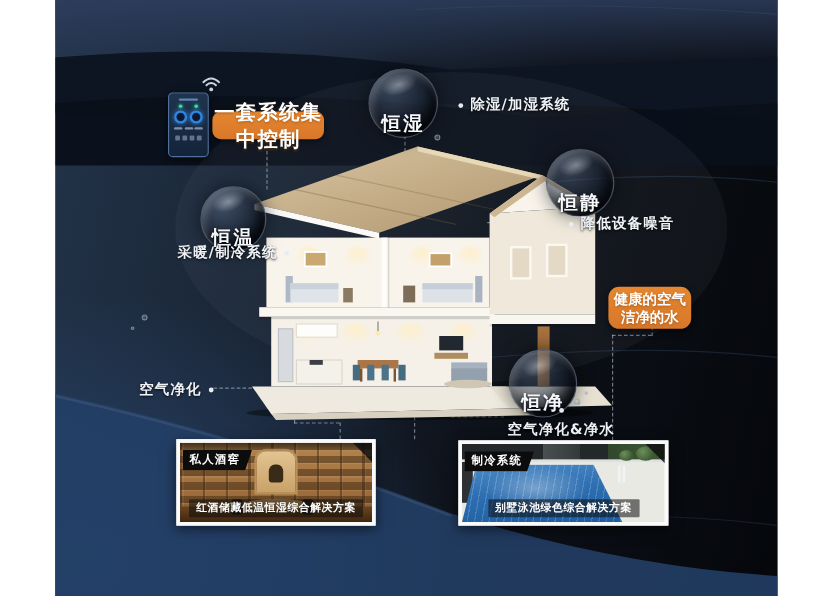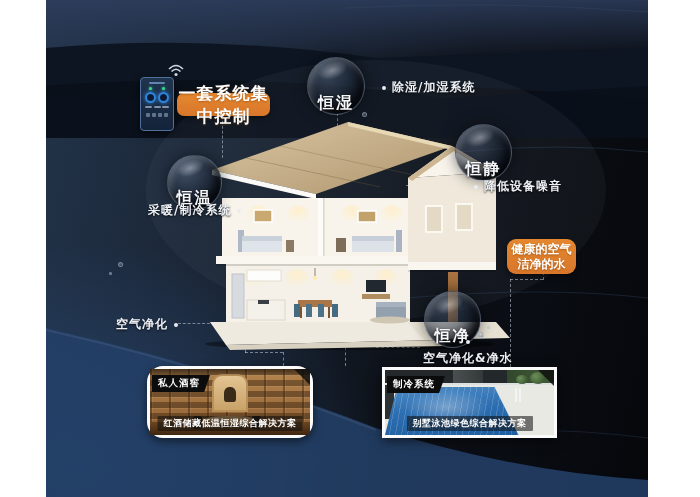--- a/index.html
+++ b/index.html
@@ -75,21 +75,21 @@
     position:absolute; left:2px; top:6px; z-index:5; background:#0c0c0c; color:#fff;
     font-size:9.5px; font-weight:bold; letter-spacing:1px; padding:2px 10px 2px 6px;
     clip-path:polygon(0 0,100% 0,90% 100%,0 100%);
   }
   .corner-ribbon { position:absolute; right:0; top:0; z-index:5; width:0; height:0; border-left:16px solid transparent; border-top:16px solid rgba(15,15,15,0.85); }
   .caption {
     position:absolute; bottom:4px; left:50%; transform:translateX(-50%); z-index:5;
     background:rgba(12,12,12,0.55); color:#fff; font-size:9px; font-weight:bold;
     letter-spacing:0.5px; padding:1px 6px; white-space:nowrap; border-radius:1px;
   }
-  #wineCard { left:101px; top:366px; width:166px; height:72px;border-radius:16px; }
+  #wineCard { left:101px; top:366px; width:166px; height:72px; }
   #poolCard { left:336px; top:367px; width:175px; height:71px; }
 
   
   .wine-bg { position:absolute; inset:0;
     background:
       repeating-linear-gradient(90deg, rgba(60,36,14,0.45) 0 2px, rgba(255,255,255,0.06) 2px 3px, transparent 3px 19px),
       repeating-linear-gradient(180deg, rgba(55,33,12,0.45) 0 2px, rgba(30,17,6,0.38) 2px 6px, rgba(255,230,190,0.10) 6px 7px, transparent 7px 11px),
       linear-gradient(180deg, #c receipts 0%, #b5854f 0%, #9a6a3a 70%, #7c5128 100%);
   }
   .wine-floor { position:absolute; left:0; right:0; bottom:0; height:13px; background:linear-gradient(180deg,#6b4521,#402610); }

